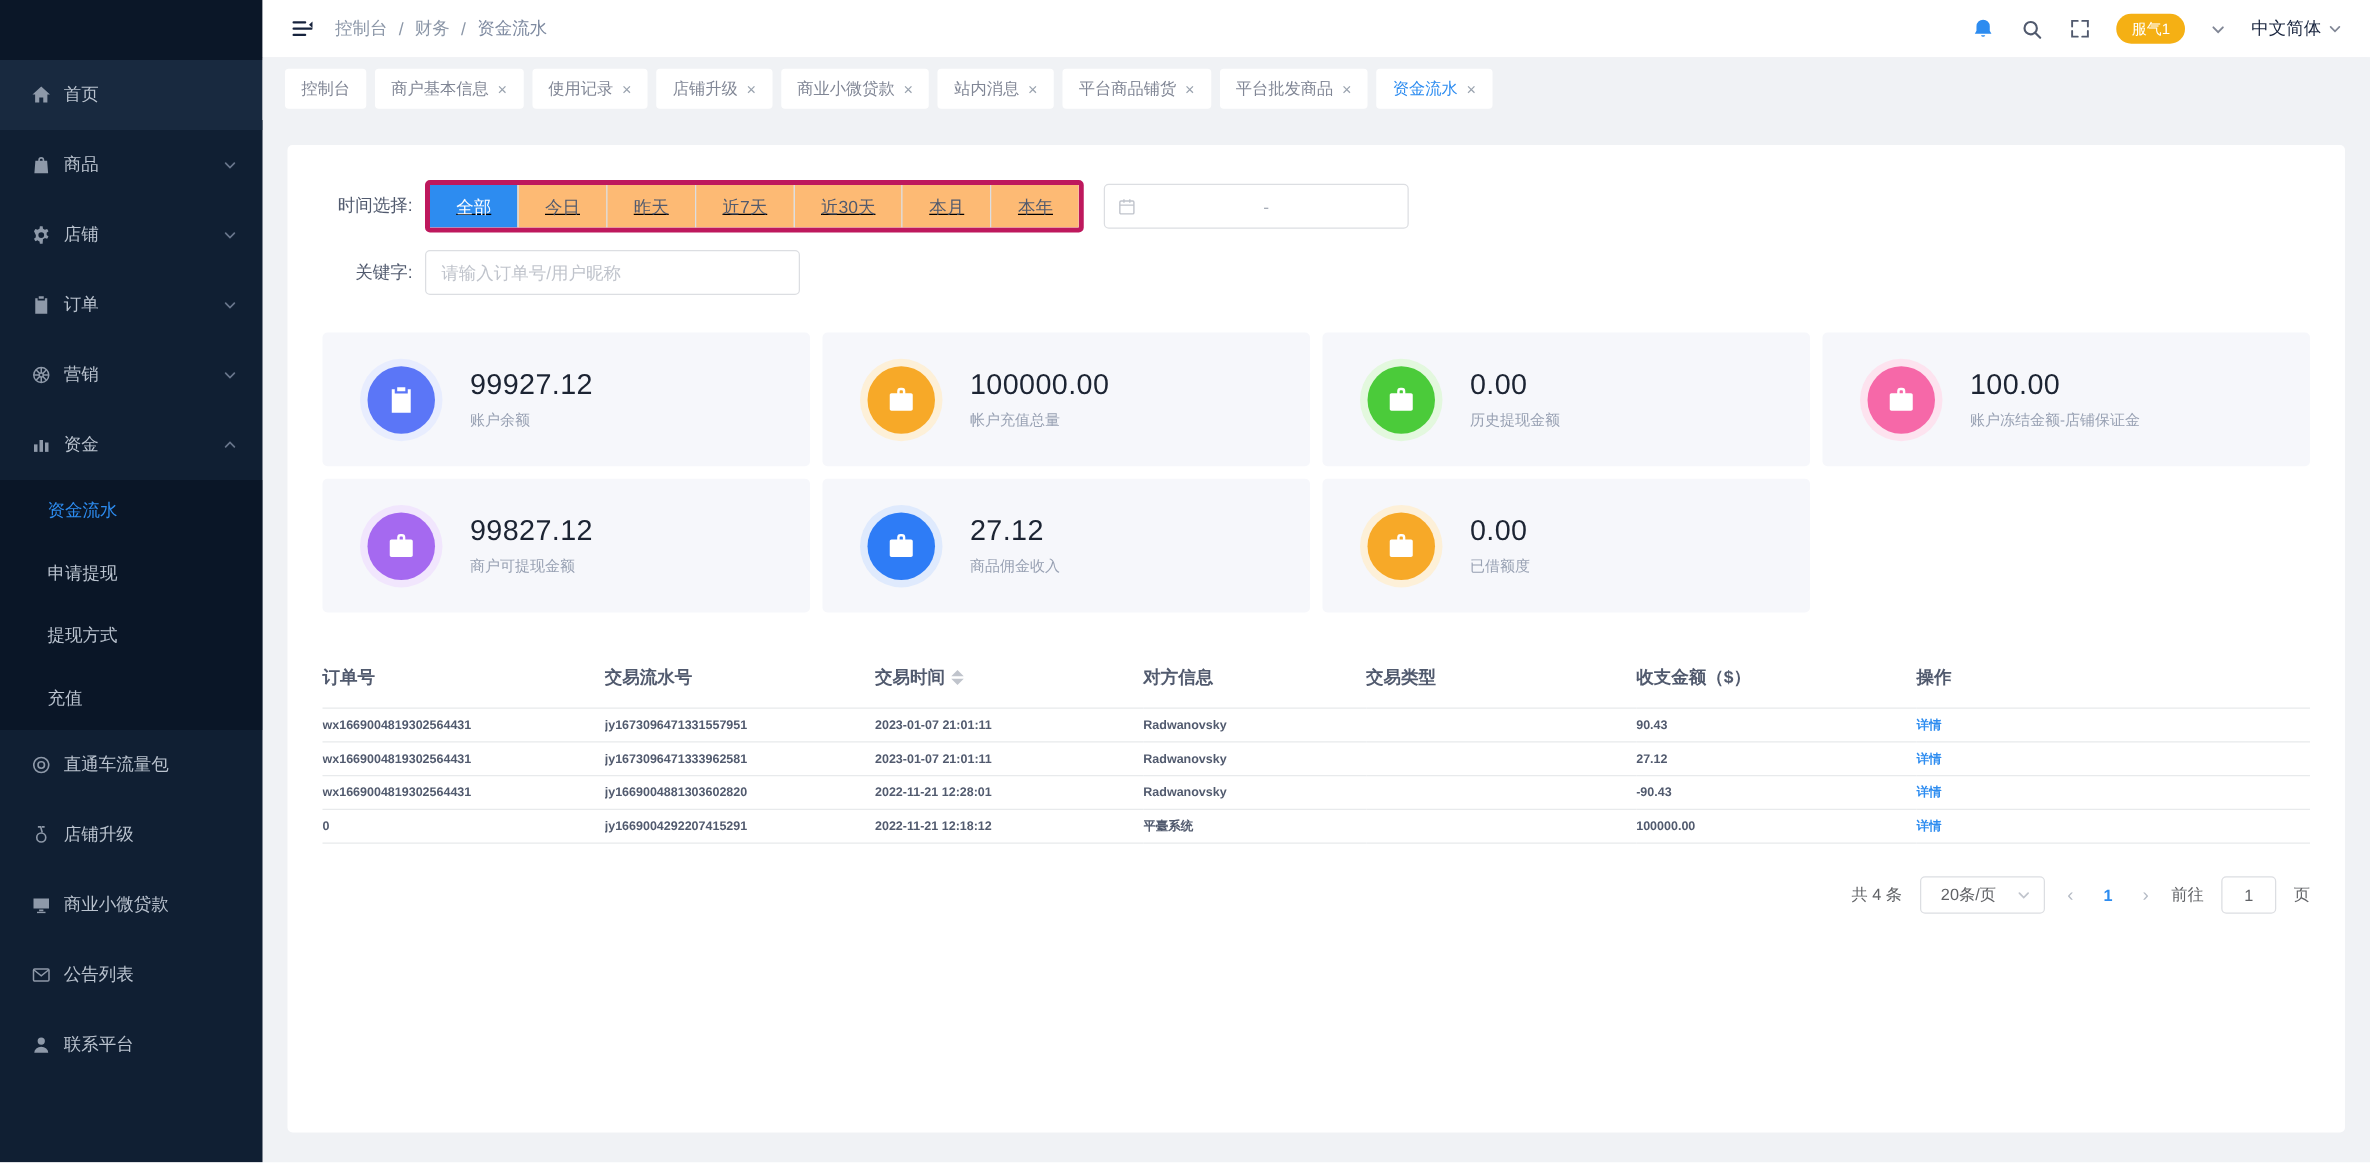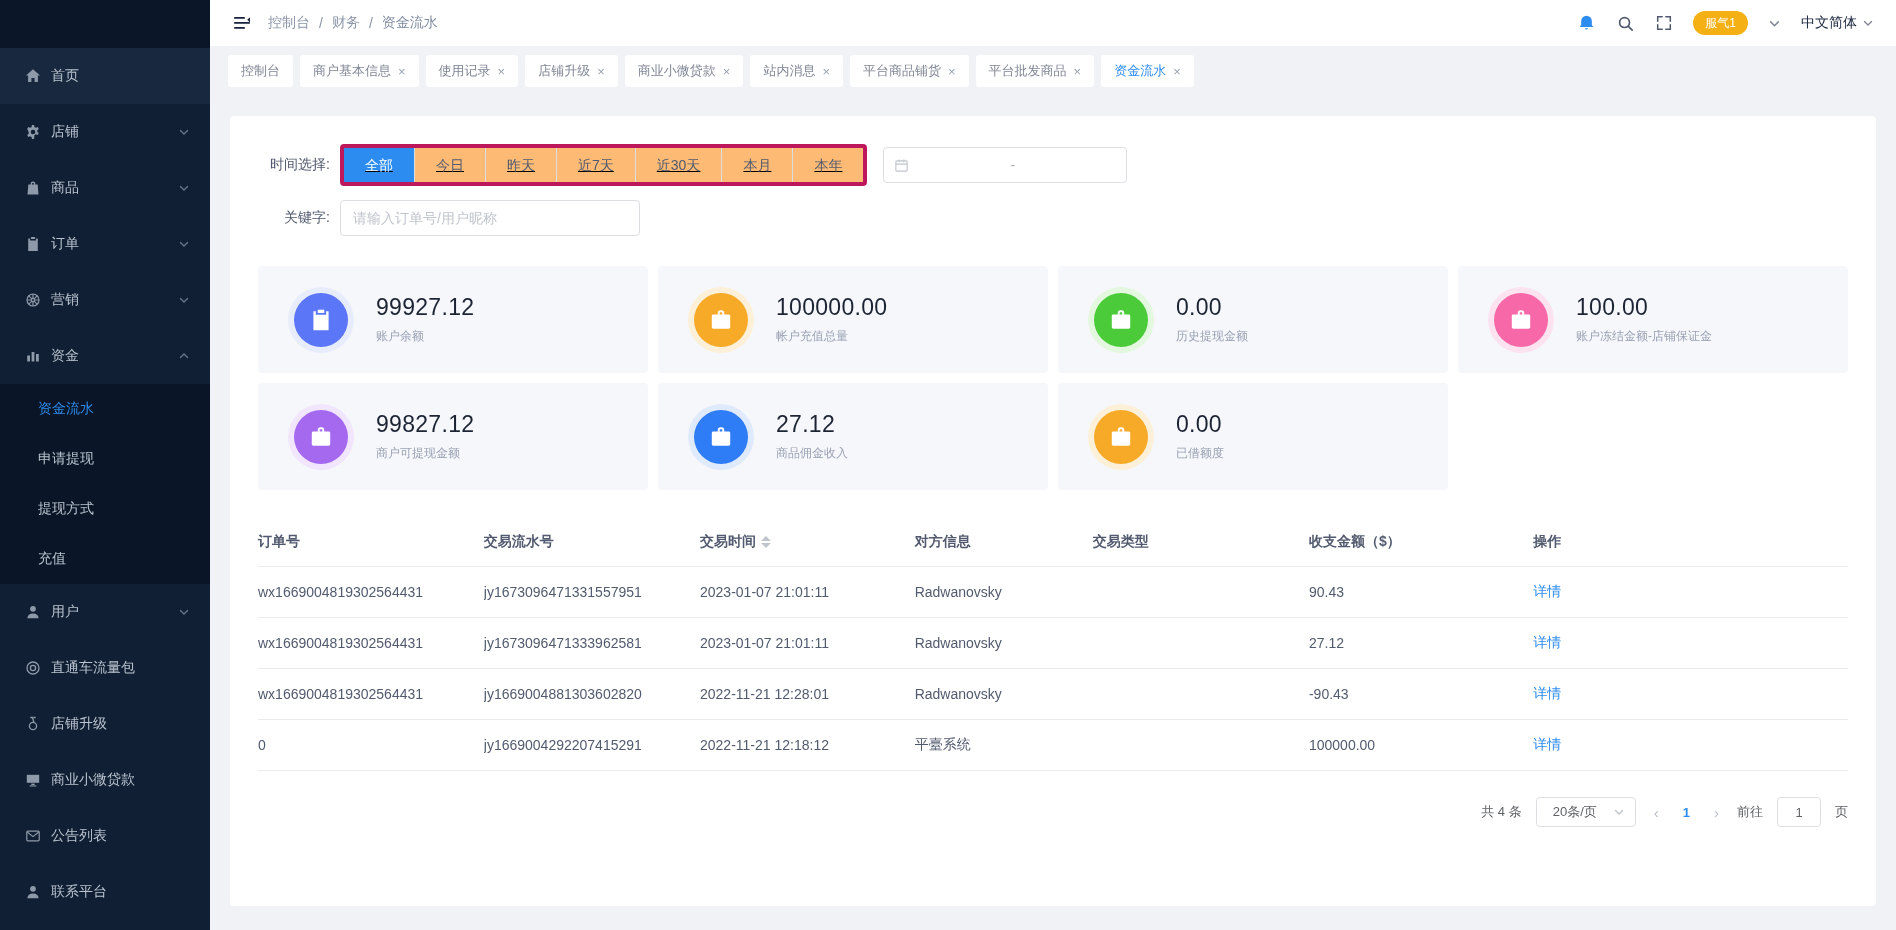--- a/index.html
+++ b/index.html
@@ -58,21 +58,21 @@
   .stat { background:#f6f7fb; border-radius:4px; height:107px; display:flex; align-items:center; padding-left:30px; gap:22px; }
   .stat.empty { background:transparent; }
   .halo { border-radius:50%; padding:6px; display:inline-flex; }
   .stat-icon { width:54px; height:54px; border-radius:50%; display:flex; align-items:center; justify-content:center; color:#fff; }
   .stat-value { font-size:23px; color:#1c2433; letter-spacing:.3px; }
   .stat-label { font-size:12px; color:#98a1b3; margin-top:7px; }
 
   
   table { width:100%; border-collapse:collapse; margin-top:28px; table-layout:fixed; }
   th { font-size:14px; color:#515a6e; font-weight:bold; text-align:left; padding:15px 0; border-bottom:1px solid #e8eaec; }
-  td { font-size:14px; color:#515a6e; padding:16px 0; border-bottom:1px solid #e8eaec; overflow:hidden; white-space:nowrap; }
+  td { font-size:10px; color:#515a6e; padding:6px 0; border-bottom:1px solid #e8eaec; overflow:hidden; white-space:nowrap;font-weight:bold; }
   .link { color:#2d8cf0; cursor:pointer; }
   .sort-carets { display:inline-flex; flex-direction:column; gap:2px; margin-left:5px; vertical-align:middle; cursor:pointer; }
   .caret-up { width:0; height:0; border-left:5px solid transparent; border-right:5px solid transparent; border-bottom:5px solid #c0c4cc; }
   .caret-down { width:0; height:0; border-left:5px solid transparent; border-right:5px solid transparent; border-top:5px solid #c0c4cc; }
 
   
   .pager { display:flex; justify-content:flex-end; align-items:center; margin-top:26px; gap:14px; font-size:13px; color:#606266; }
   .size-select { border:1px solid #dcdee2; border-radius:4px; height:30px; padding:0 10px 0 16px; display:flex; align-items:center; gap:16px; color:#606266; cursor:pointer; background:#fff; }
   .pg-arrow { color:#b6bcc6; font-size:15px; padding:0 4px; cursor:pointer; }
   .page-num { color:#2d8cf0; font-weight:bold; padding:0 6px; cursor:pointer; }
@@ -92,47 +92,47 @@
             <svg viewBox="0 0 16 16" width="16" height="16" fill="currentColor">
               <path d="M8 1.2 15 7.6h-2.1V14H9.6v-4H6.4v4H3.1V7.6H1z"></path>
             </svg>
           </span>
         <span>首页</span>
       </div>
 
       <div class="menu-item">
         <span class="mi-icon">
             <svg viewBox="0 0 16 16" width="16" height="16" fill="currentColor" fill-rule="evenodd">
+              <path d="M5.6 4.6V4a2.4 2.4 0 0 1 4.8 0v.6h2.3l.8 9.9H2.5l.8-9.9zm1.3 0h2.2V4a1.1 1.1 0 0 0-2.2 0z"></path>
+            </svg>
+          </span>
+        <span>商品</span>
+        <span class="chev">
+            <svg viewBox="0 0 12 12" width="12" height="12" fill="none" stroke="#67748a" stroke-width="1.4" stroke-linecap="round">
+              <path d="m2.5 4.5 3.5 3.5 3.5-3.5"></path>
+            </svg>
+          </span>
+      </div>
+
+      <div class="menu-item">
+        <span class="mi-icon">
+            <svg viewBox="0 0 16 16" width="16" height="16" fill="currentColor" fill-rule="evenodd">
               <path d="M6.9 1h2.2l.3 1.9a5 5 0 0 1 1.5.9l1.8-.7 1.1 1.9-1.5 1.2a5 5 0 0 1 0 1.7l1.5 1.2-1.1 1.9-1.8-.7a5 5 0 0 1-1.5.9L9.1 15H6.9l-.3-1.9a5 5 0 0 1-1.5-.9l-1.8.7-1.1-1.9 1.5-1.2a5 5 0 0 1 0-1.7L2.2 5l1.1-1.9 1.8.7a5 5 0 0 1 1.5-.9zM8 5.7a2.3 2.3 0 1 0 0 4.6 2.3 2.3 0 0 0 0-4.6z"></path>
             </svg>
           </span>
         <span>店铺</span>
         <span class="chev">
             <svg viewBox="0 0 12 12" width="12" height="12" fill="none" stroke="#67748a" stroke-width="1.4" stroke-linecap="round">
               <path d="m2.5 4.5 3.5 3.5 3.5-3.5"></path>
             </svg>
           </span>
       </div>
 
       <div class="menu-item">
         <span class="mi-icon">
-            <svg viewBox="0 0 16 16" width="16" height="16" fill="currentColor" fill-rule="evenodd">
-              <path d="M5.6 4.6V4a2.4 2.4 0 0 1 4.8 0v.6h2.3l.8 9.9H2.5l.8-9.9zm1.3 0h2.2V4a1.1 1.1 0 0 0-2.2 0z"></path>
-            </svg>
-          </span>
-        <span>商品</span>
-        <span class="chev">
-            <svg viewBox="0 0 12 12" width="12" height="12" fill="none" stroke="#67748a" stroke-width="1.4" stroke-linecap="round">
-              <path d="m2.5 4.5 3.5 3.5 3.5-3.5"></path>
-            </svg>
-          </span>
-      </div>
-
-      <div class="menu-item">
-        <span class="mi-icon">
             <svg viewBox="0 0 16 16" width="16" height="16" fill="currentColor">
               <path d="M6 1h4v2H6z"></path>
               <path d="M3.2 2.6h1.9v1.8h5.8V2.6h1.9V15H3.2z"></path>
             </svg>
           </span>
         <span>订单</span>
         <span class="chev">
             <svg viewBox="0 0 12 12" width="12" height="12" fill="none" stroke="#67748a" stroke-width="1.4" stroke-linecap="round">
               <path d="m2.5 4.5 3.5 3.5 3.5-3.5"></path>
             </svg>
@@ -179,34 +179,20 @@
             <span>申请提现</span>
           </div>
         <div class="submenu-item">
             <span>提现方式</span>
           </div>
         <div class="submenu-item">
             <span>充值</span>
           </div>
       </div>
 
-      <div class="menu-item">
-        <span class="mi-icon">
-            <svg viewBox="0 0 16 16" width="16" height="16" fill="currentColor">
-              <circle cx="8" cy="4.8" r="2.9"></circle>
-              <path d="M2.4 14.2a5.6 4.8 0 0 1 11.2 0z"></path>
-            </svg>
-          </span>
-        <span>用户</span>
-        <span class="chev">
-            <svg viewBox="0 0 12 12" width="12" height="12" fill="none" stroke="#67748a" stroke-width="1.4" stroke-linecap="round">
-              <path d="m2.5 4.5 3.5 3.5 3.5-3.5"></path>
-            </svg>
-          </span>
-      </div>
 
       <div class="menu-item">
         <span class="mi-icon">
             <svg viewBox="0 0 16 16" width="16" height="16" fill="none" stroke="currentColor" stroke-width="1.3">
               <circle cx="8" cy="8" r="6"></circle>
               <circle cx="8" cy="8" r="2.6"></circle>
             </svg>
           </span>
         <span>直通车流量包</span>
       </div>

